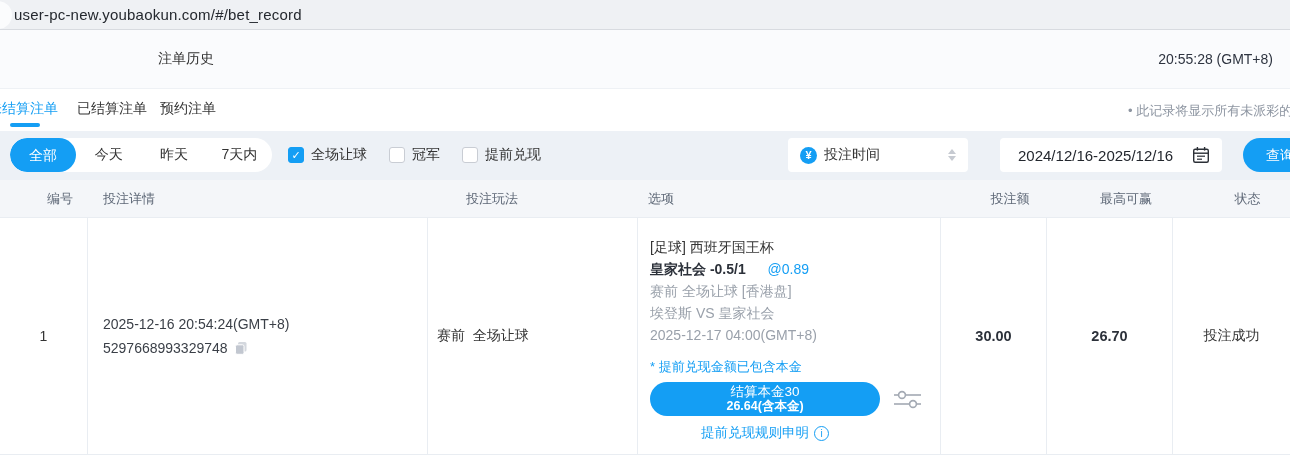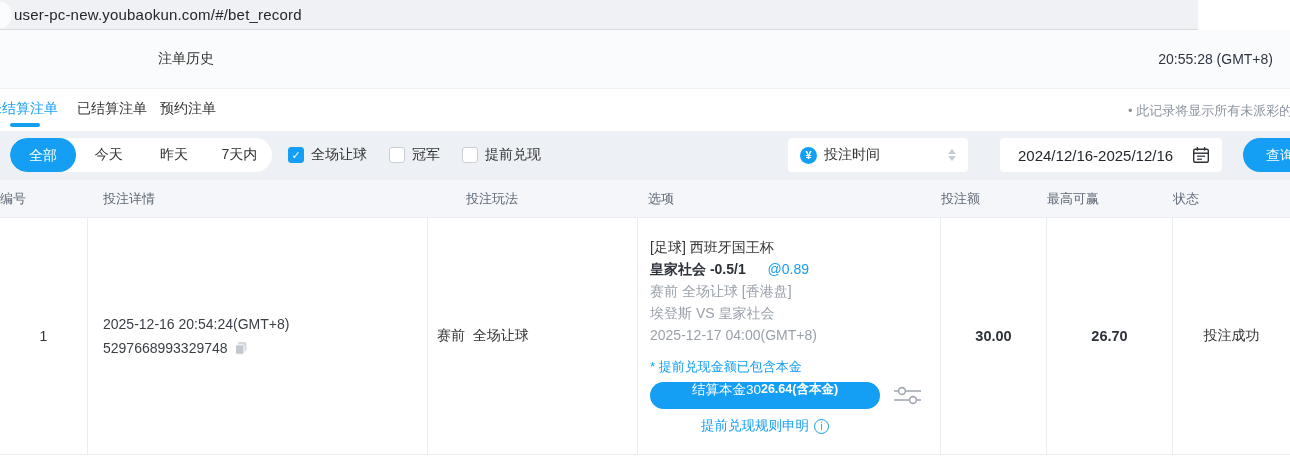--- a/index.html
+++ b/index.html
@@ -5,21 +5,21 @@
   * { margin:0; padding:0; box-sizing:border-box; }
   html,body { width:1290px; height:460px; overflow:hidden; }
   body {
     font-family:"Liberation Sans","DejaVu Sans",sans-serif;
     background:#ffffff; position:relative; color:#333;
   }
   :root{
     --primary:#149ef4; --border:#e9edf2; --gray:#9aa1ab;
   }
   
-  .urlbar{ position:absolute; top:0; left:0; width:1198px; height:30px;
+  .urlbar{ position:absolute; top:0; left:0; width:1290px; height:30px;
     background:#eff1f4; border-bottom:1px solid #d8dbe0;
     display:flex; align-items:center; padding-left:14px; overflow:hidden;}
   .fav-circle{ position:absolute; left:-16px; top:1px; width:28px; height:28px;
     border-radius:50%; background:#fbfcfd;}
   .url-text{ font-size:15px; color:#24282e; letter-spacing:.2px; }
   
   .appheader{ position:absolute; top:30px; left:0; width:1290px; height:59px;
     background:#fafbfd; border-bottom:1px solid #eef1f5;}
   .page-title{ position:absolute; left:158px; top:50%; transform:translateY(-50%);
     font-size:14px; color:#333;}
@@ -60,21 +60,21 @@
     background:#fff; border-radius:4px; display:flex; align-items:center; padding:0 12px 0 18px; cursor:pointer;}
   .date-text{ font-size:15px; color:#23272e; flex:1; white-space:nowrap;}
   .search-btn{ position:absolute; left:1243px; top:7px; width:74px; height:34px; border-radius:17px;
     background:var(--primary); color:#fff; font-size:14px; text-align:center; line-height:34px;
     border:none; cursor:pointer;}
   
   .thead{ position:absolute; top:180px; left:0; width:1290px; height:38px; background:#f4f6f9;
     border-bottom:1px solid var(--border);
     display:grid; grid-template-columns:88px 340px 210px 303px 106px 126px 117px;
     align-items:center; font-size:13px; color:#5e6877;}
-  .th.c{ text-align:left; }
+  .th.c{ text-align:center;margin-left:32px; }
   .th.pl15{ padding-left:15px; } .th.pl38{ padding-left:38px; } .th.pl10{ padding-left:10px; }
   .trow{ position:absolute; top:218px; left:0; width:1290px; height:237px; background:#fff;
     border-bottom:1px solid var(--border);
     display:grid; grid-template-columns:88px 340px 210px 303px 106px 126px 117px;}
   .td{ border-right:1px solid var(--border); }
   .td:last-child{ border-right:none; }
   .td.center{ display:flex; align-items:center; justify-content:center; font-size:14px; color:#333;}
   .td.bold{ font-weight:bold; font-size:14.5px; color:#2c313a;}
   .td-detail{ display:flex; flex-direction:column; justify-content:center; gap:8px;
     padding-left:15px; font-size:14px; color:#3a3f47;}
@@ -82,22 +82,22 @@
   .copy-icon{ cursor:pointer; display:inline-flex;}
   .td-play{ display:flex; align-items:center; padding-left:9px; font-size:14px; color:#333; white-space:pre;}
   .td-option{ padding:18px 0 0 12px; }
   .opt-line{ font-size:14px; line-height:22px; white-space:nowrap;}
   .opt-league{ color:#333; }
   .opt-selection b{ color:#2c313a; font-size:14px;}
   .opt-odds{ color:var(--primary); margin-left:18px;}
   .opt-gray{ color:var(--gray); }
   .opt-note{ color:var(--primary); font-size:13px; line-height:19px; margin-top:11px; white-space:nowrap;}
   .cashout-row{ display:flex; align-items:center; margin-top:6px;}
-  .cashout-btn{ width:230px; height:27px; border-radius:17px; background:var(--primary);
-    color:#fff; border:none; cursor:pointer; display:flex; flex-direction:row;
+  .cashout-btn{ width:230px; height:34px; border-radius:17px; background:var(--primary);
+    color:#fff; border:none; cursor:pointer; display:flex; flex-direction:column;
     justify-content:center; line-height:15px;}
   .cashout-l1{ font-size:13.5px; } .cashout-l2{ font-size:12.5px;font-weight:bold; }
   .slider-icon{ margin-left:14px; cursor:pointer; display:inline-flex;}
   .rules-row{ width:230px; margin-top:8px; display:flex; align-items:center; justify-content:center;
     gap:5px; color:var(--primary); font-size:13.5px; cursor:pointer; white-space:nowrap;}
   .info-icon{ width:15px; height:15px; border-radius:50%; border:1px solid var(--primary);
     display:inline-block; text-align:center; line-height:13px; font-size:10px; font-style:normal;}
   .info-icon::after{ content:"i"; }
 </style>
 </head>

